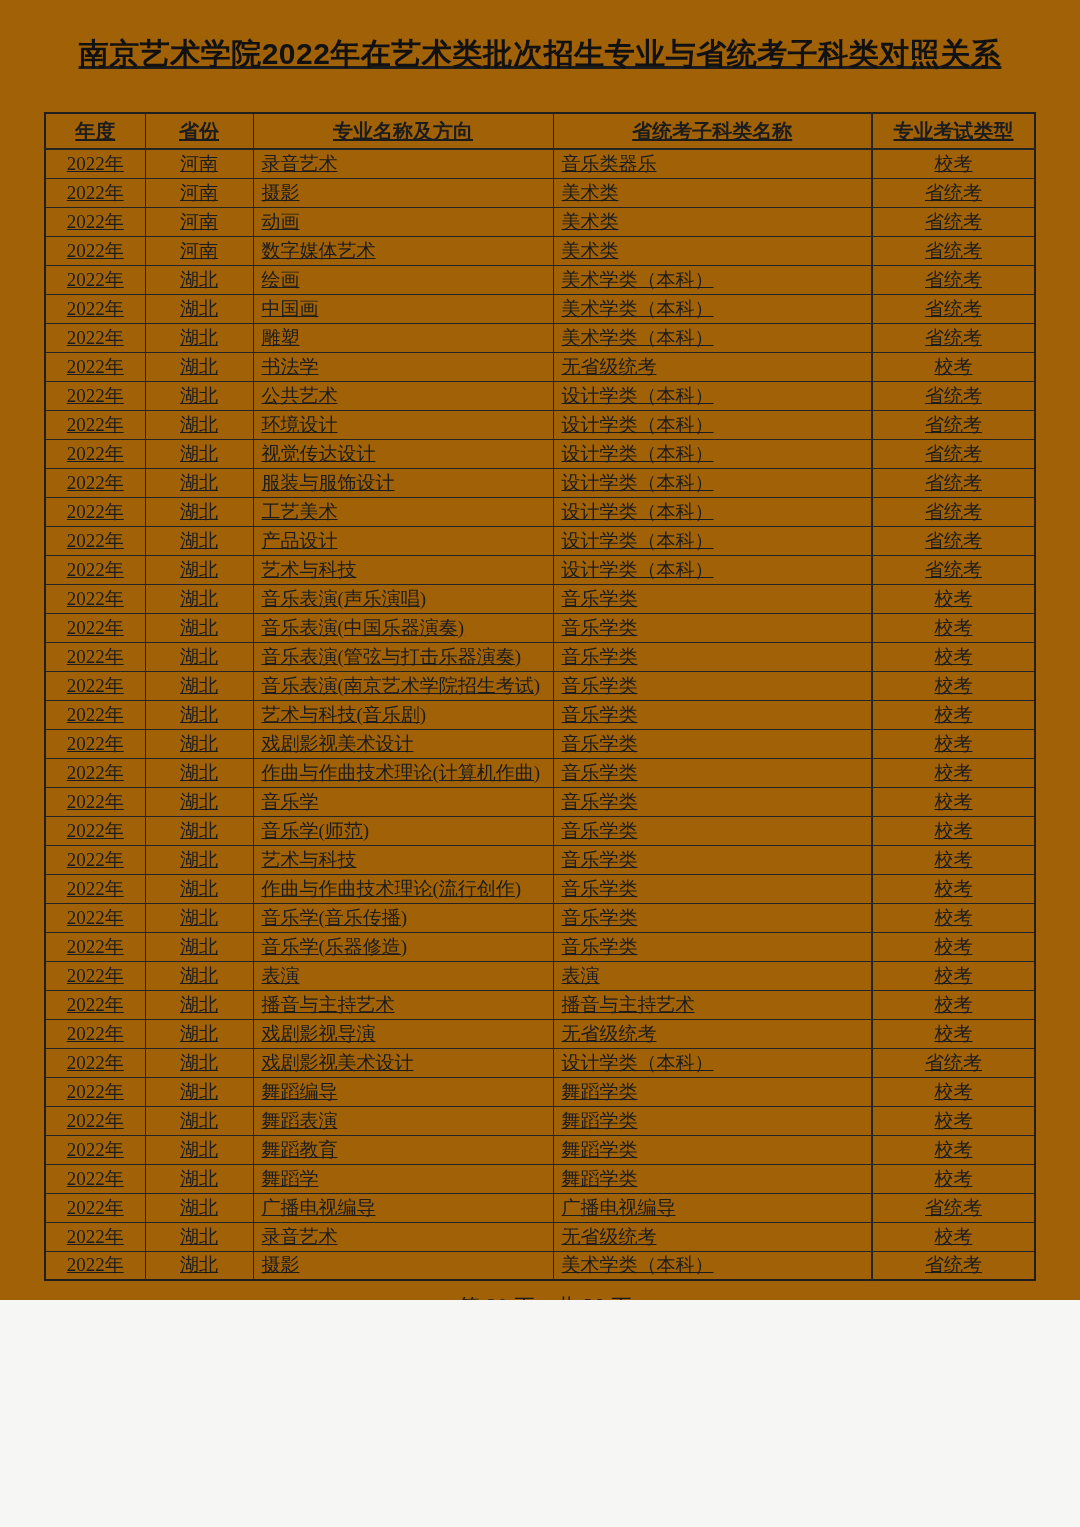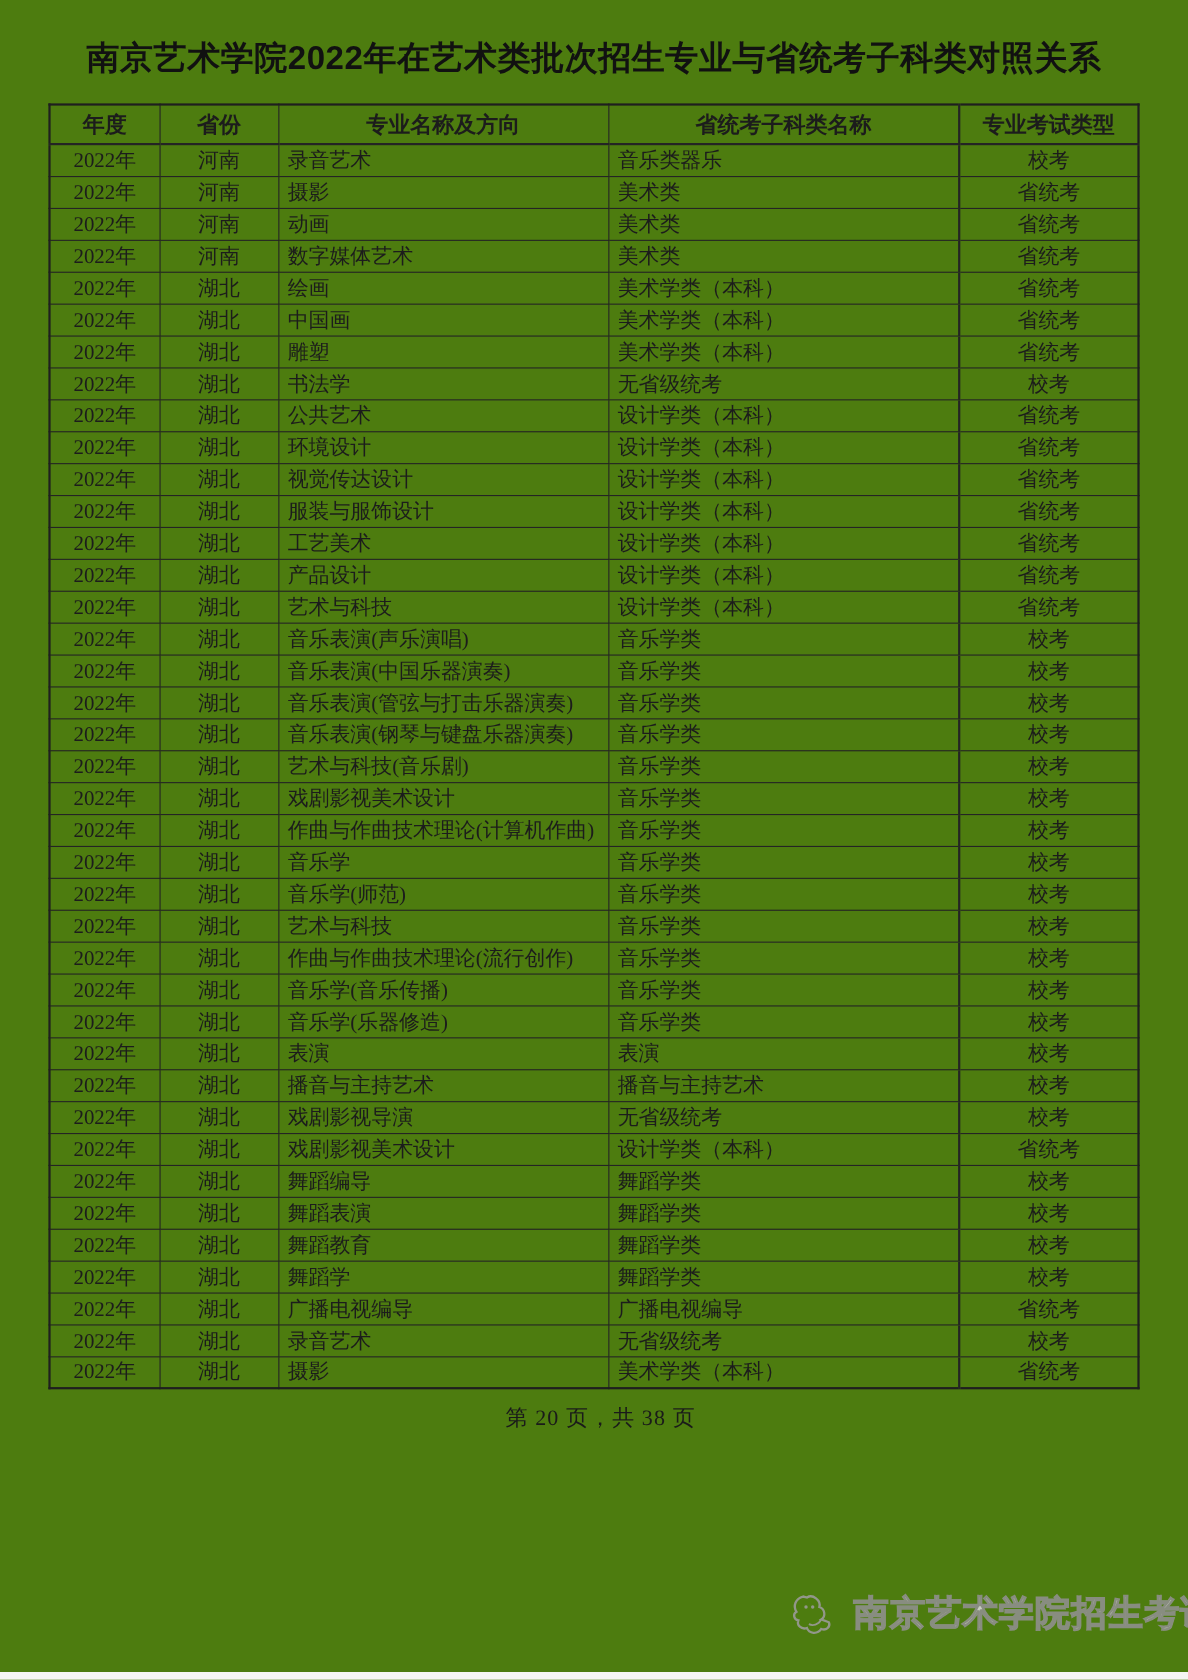--- a/index.html
+++ b/index.html
@@ -3,46 +3,47 @@
 <meta charset="utf-8">
 <style>
   html, body {
     margin: 0;
     padding: 0;
     background: #f6f6f4;
   }
   .page {
     position: relative;
     width: 1080px;
-    height: 1520px;
-    background: #4d7c0f;
+    height: 1300px;
+    background: #a16207;
     color: #1c1c1c;
     font-family: "Liberation Serif", serif;
     overflow: hidden;
+    text-decoration: underline;
   }
   .doc-title {
     margin: 36px 40px 0;
     text-align: center;
     font-family: "Liberation Sans", sans-serif;
     font-weight: bold;
     font-size: 30px;
     line-height: 36px;
     letter-spacing: 0.5px;
     color: #111;
   }
   .intro {
     margin: 28px 58px 0 56px;
     font-size: 22px;
     line-height: 27px;
     text-align: justify;
     text-indent: 2em;
     color: #1a1a1a;
   }
   table.cmp {
-    margin: 22px auto 0;
+    margin: 40px auto 0;
     width: 990px;
     table-layout: fixed;
     border-collapse: collapse;
     border: 2px solid #1f1f1f;
     background: transparent;
   }
   .cmp th, .cmp td {
     border: 1px solid #242424;
     overflow: hidden;
     white-space: nowrap;
@@ -241,21 +242,21 @@
         <tr>
           <td class="c0">2022年</td>
           <td class="c1">湖北</td>
           <td class="c2">音乐表演(管弦与打击乐器演奏)</td>
           <td class="c3">音乐学类</td>
           <td class="c4">校考</td>
         </tr>
         <tr>
           <td class="c0">2022年</td>
           <td class="c1">湖北</td>
-          <td class="c2">音乐表演(钢琴与键盘乐器演奏)</td>
+          <td class="c2">音乐表演(南京艺术学院招生考试)</td>
           <td class="c3">音乐学类</td>
           <td class="c4">校考</td>
         </tr>
         <tr>
           <td class="c0">2022年</td>
           <td class="c1">湖北</td>
           <td class="c2">艺术与科技(音乐剧)</td>
           <td class="c3">音乐学类</td>
           <td class="c4">校考</td>
         </tr>

